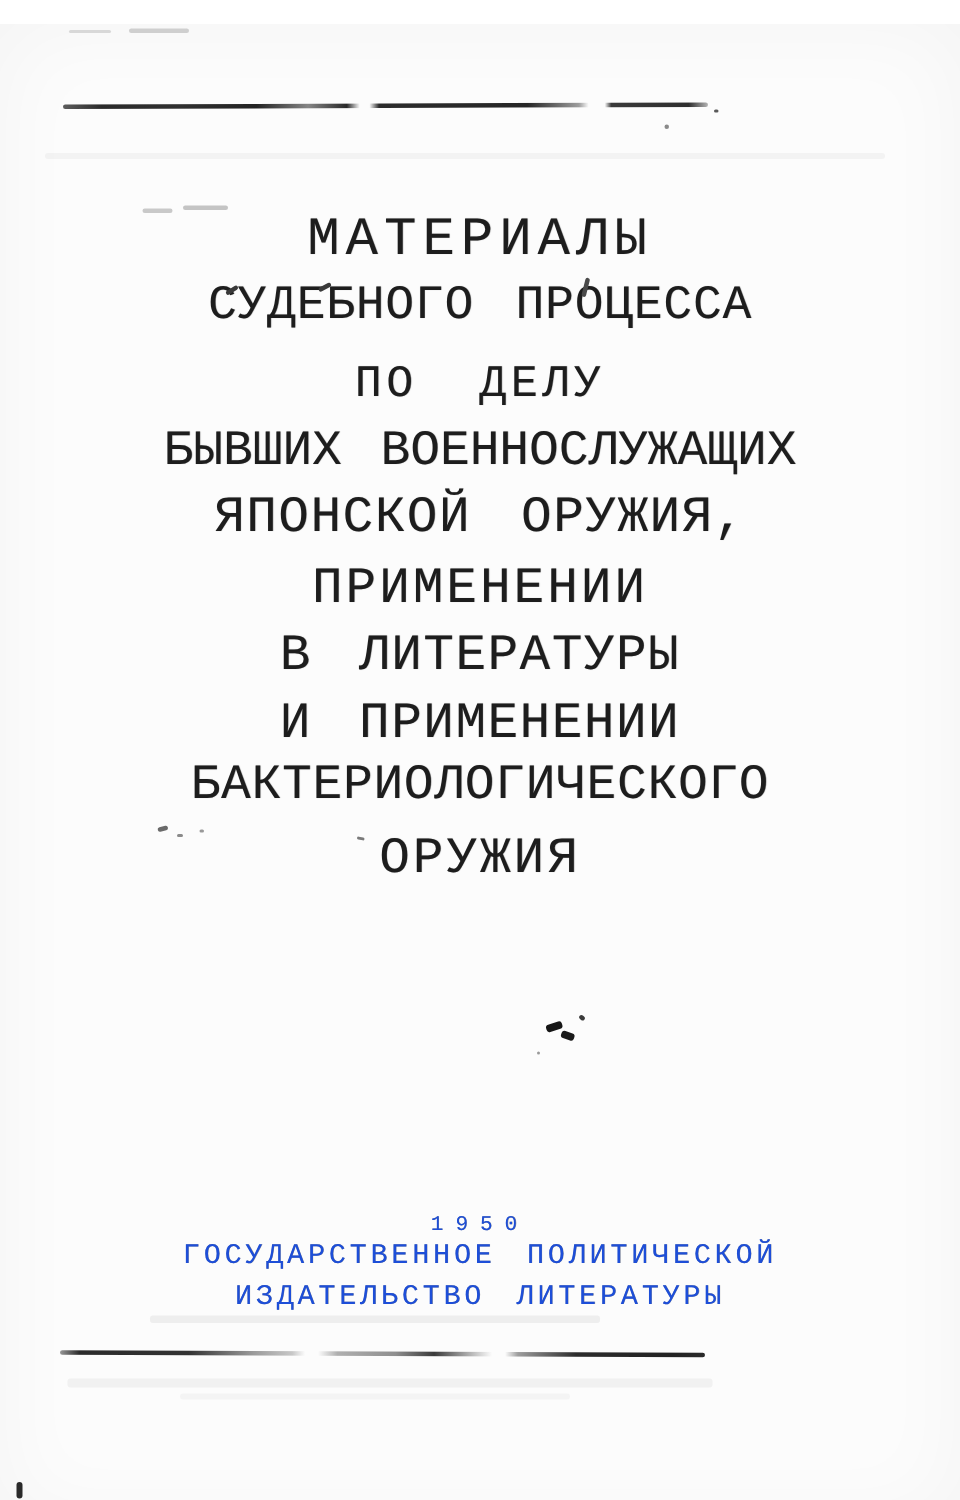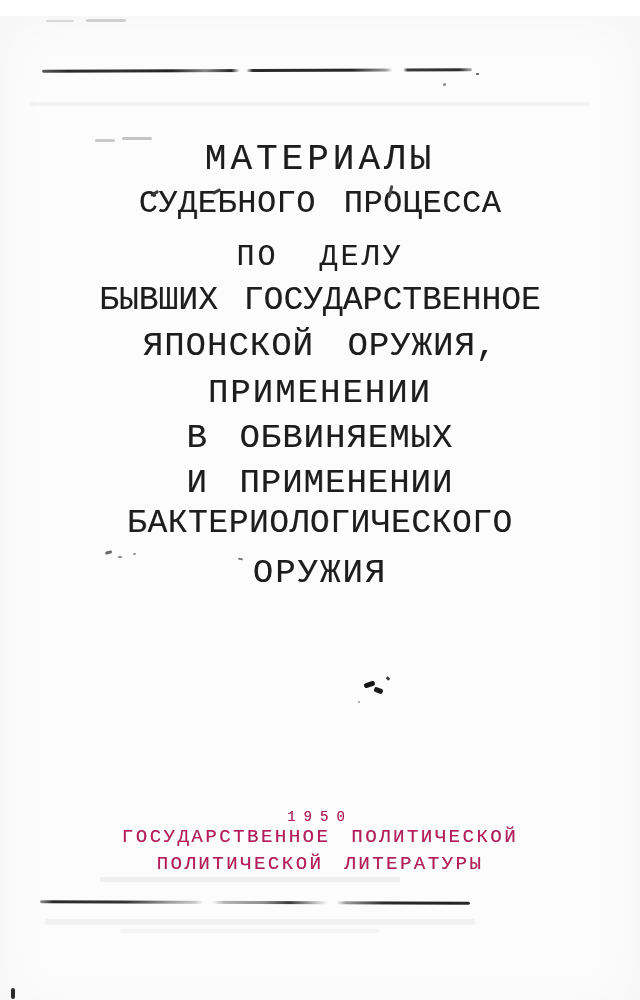--- a/index.html
+++ b/index.html
@@ -47,21 +47,21 @@
   .l4{top:313px;font-size:34px;letter-spacing:1px;word-spacing:12px;}
   .l5{top:360px;font-size:34px;letter-spacing:2px;}
   .l6{top:405px;font-size:34px;letter-spacing:1px;word-spacing:10px;}
   .l7{top:450px;font-size:34px;letter-spacing:1px;word-spacing:10px;}
   .l8{top:491px;font-size:33px;letter-spacing:0.5px;}
   .l9{top:540px;font-size:34px;letter-spacing:2px;}
   
   .imprint-line{
     position:absolute;left:0;width:100%;
     text-align:center;white-space:nowrap;
-    color:#be185d;line-height:1;
+    color:#1d4ed8;line-height:1;
     text-shadow:0.2px 0.2px 0.4px rgba(40,40,40,.5);
   }
   .year{top:794px;font-size:14px;letter-spacing:8px;}
   .pub1{top:812px;font-size:19px;letter-spacing:2.5px;word-spacing:7px;}
   .pub2{top:839px;font-size:19px;letter-spacing:2.5px;word-spacing:7px;}
   
   .mk{position:absolute;background:#222;border-radius:1.5px;}
   .acc1{left:150px;top:176px;width:9px;height:2.5px;background:#3a3a3a;transform:rotate(-32deg);}
   .acc2{left:212px;top:174px;width:9px;height:2.5px;background:#3a3a3a;transform:rotate(-28deg);}
   .apo{left:389px;top:169px;width:2.5px;height:13px;background:#4a4a4a;transform:rotate(14deg);}
@@ -100,24 +100,24 @@
   <div class="mk dtr"></div>
   <div class="mk dtr2"></div>
 
   <div class="mk ft3"></div>
   <div class="mk ft4"></div>
 
   <div>
     <div class="tline l0">МАТЕРИАЛЫ</div>
     <div class="tline l1">СУДЕБНОГО ПРОЦЕССА</div>
     <div class="tline l2">ПО ДЕЛУ</div>
-    <div class="tline l3">БЫВШИХ ГОСУДАРСТВЕННОЕ</div>
+    <div class="tline l3">БЫВШИХ ВОЕННОСЛУЖАЩИХ</div>
     <div class="tline l4">ЯПОНСКОЙ ОРУЖИЯ,</div>
     <div class="tline l5">ПРИМЕНЕНИИ</div>
-    <div class="tline l6">В ОБВИНЯЕМЫХ</div>
+    <div class="tline l6">В ЛИТЕРАТУРЫ</div>
     <div class="tline l7">И ПРИМЕНЕНИИ</div>
     <div class="tline l8">БАКТЕРИОЛОГИЧЕСКОГО</div>
     <div class="tline l9">ОРУЖИЯ</div>
   </div>
 
   <div class="mk acc1"></div>
   <div class="mk acc2"></div>
   <div class="mk apo"></div>
 
   <div class="mk sp1"></div>
@@ -128,21 +128,21 @@
   <div>
     <div class="mk sm1"></div>
     <div class="mk sm2"></div>
     <div class="mk sm3"></div>
     <div class="mk sm4"></div>
   </div>
 
   <div>
     <div class="imprint-line year">1950</div>
     <div class="imprint-line pub1">ГОСУДАРСТВЕННОЕ ПОЛИТИЧЕСКОЙ</div>
-    <div class="imprint-line pub2">ПОЛИТИЧЕСКОЙ ЛИТЕРАТУРЫ</div>
+    <div class="imprint-line pub2">ИЗДАТЕЛЬСТВО ЛИТЕРАТУРЫ</div>
   </div>
 
   <div class="band b2"></div>
   <div class="rule rule-bottom"></div>
   <div class="band b3"></div>
   <div class="band b4"></div>
 
   <div class="mk ed1"></div>
   <div class="mk ed2"></div>
 

